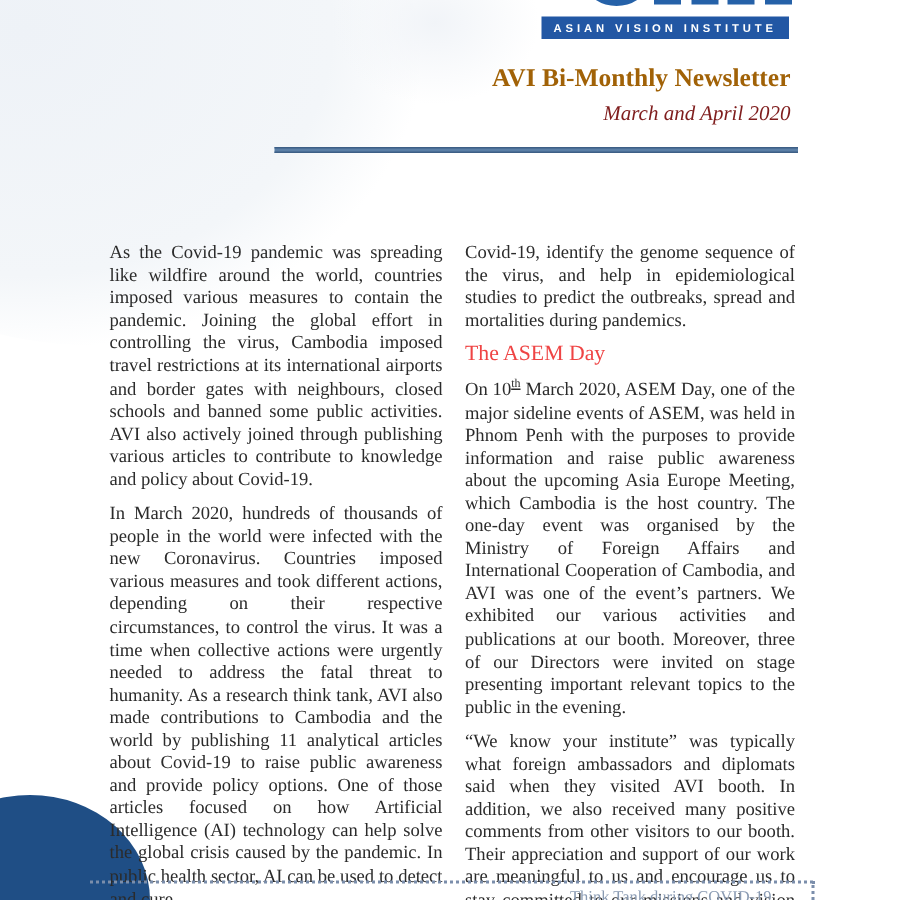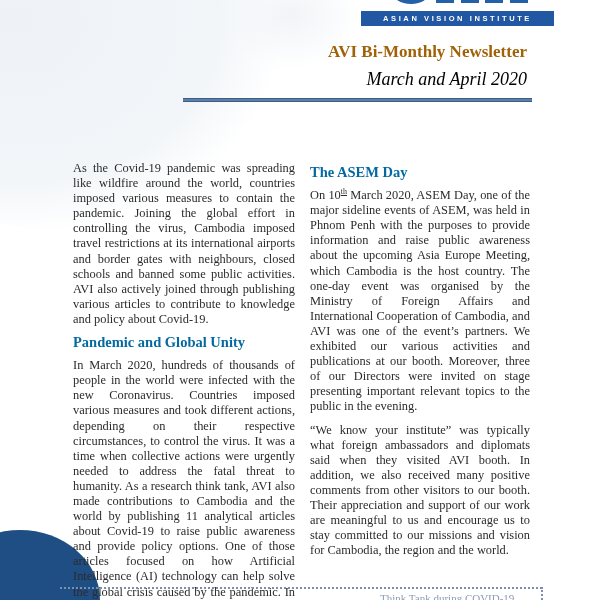--- a/index.html
+++ b/index.html
@@ -30,51 +30,51 @@
     position: absolute; left: 392px; top: -22px;
     width: 38px; height: 26px; border-radius: 50%;
     background: #2561a8; z-index: 2;
   }
   .logo-bars {
     position: absolute; left: 436px; top: 0; width: 92px; height: 3px;
     display: flex; justify-content: space-between; z-index: 2;
   }
   .logo-bars span { display: block; width: 18px; height: 3px; background: #2561a8; }
   .logo-band {
-    position: absolute; left: 361px; top: 11px; width: 193px; height: 15px;
+    position: absolute; left: 361px; top: 11px; width: 165px; height: 15px;
     background: #2257a4; color: #ffffff;
     font-family: "Liberation Sans", "DejaVu Sans", sans-serif;
     font-size: 7.5px; font-weight: bold; letter-spacing: 2.6px;
     display: flex; align-items: center; justify-content: center;
     z-index: 2;
   }
   .nl-title {
     position: absolute; right: 73px; top: 42px;
     font-size: 17px; font-weight: bold; color: #a16207;
     z-index: 2; white-space: nowrap;
   }
   .nl-date {
     position: absolute; right: 73px; top: 69px;
-    font-size: 18px; font-style: italic; color: #000000;
+    font-size: 14px; font-style: italic; color: #7f1d1d;
     z-index: 2; white-space: nowrap;
   }
   .rule {
     position: absolute; left: 183px; top: 98px; width: 349px; height: 4px;
     background: #5b7fa6; border-top: 1px solid #3d5f86; border-bottom: 1px solid #3d5f86;
     box-sizing: border-box; z-index: 2;
   }
   .col {
     position: absolute; top: 121px; font-size: 12.4px; line-height: 15.1px;
     text-align: justify; z-index: 2; margin-top: 40px;
   }
   .col-left { left: 73px; width: 222px; }
   .col-right { left: 310px; width: 220px; }
   .col p { margin: 0 0 8px 0; }
   .col h2 {
-    font-size: 14.5px; font-weight: bold; margin: 4px 0 8px 0; color: #0369a1;
+    font-size: 14.5px; font-weight: normal; margin: 4px 0 8px 0; color: #ef4444;
   }
   sup { font-size: 8px; line-height: 0; text-decoration: underline; }
   .dots-h {
     position: absolute; left: 60px; top: 587px; width: 482px; height: 0;
     border-top: 2px dotted #7b8eab; z-index: 2;
   }
   .dots-v {
     position: absolute; left: 541px; top: 587px; width: 0; height: 20px;
     border-left: 2px dotted #7b8eab; z-index: 2;
   }
@@ -100,25 +100,25 @@
     </div>
   <div class="logo-band">ASIAN VISION INSTITUTE</div>
 </div>
 
 <div class="nl-title">AVI Bi-Monthly Newsletter</div>
 <div class="nl-date">March and April 2020</div>
 <div class="rule"></div>
 
 <div class="col col-left">
   <p>As the Covid-19 pandemic was spreading like wildfire around the world, countries imposed various measures to contain the pandemic. Joining the global effort in controlling the virus, Cambodia imposed travel restrictions at its international airports and border gates with neighbours, closed schools and banned some public activities. AVI also actively joined through publishing various articles to contribute to knowledge and policy about Covid-19.</p>
-  <h2>Pandemic and Global Unity</h2>
   <p>In March 2020, hundreds of thousands of people in the world were infected with the new Coronavirus. Countries imposed various measures and took different actions, depending on their respective circumstances, to control the virus. It was a time when collective actions were urgently needed to address the fatal threat to humanity. As a research think tank, AVI also made contributions to Cambodia and the world by publishing 11 analytical articles about Covid-19 to raise public awareness and provide policy options. One of those articles focused on how Artificial Intelligence (AI) technology can help solve the global crisis caused by the pandemic. In public health sector, AI can be used to detect and cure</p>
 </div>
 
 <div class="col col-right">
+  <p>Covid-19, identify the genome sequence of the virus, and help in epidemiological studies to predict the outbreaks, spread and mortalities during pandemics.</p>
   <h2>The ASEM Day</h2>
   <p><span>On 10</span><sup>th</sup><span> March 2020, ASEM Day, one of the major sideline events of ASEM, was held in Phnom Penh with the purposes to provide information and raise public awareness about the upcoming Asia Europe Meeting, which Cambodia is the host country. The one-day event was organised by the Ministry of Foreign Affairs and International Cooperation of Cambodia, and AVI was one of the event’s partners. We exhibited our various activities and publications at our booth. Moreover, three of our Directors were invited on stage presenting important relevant topics to the public in the evening.</span></p>
   <p>“We know your institute” was typically what foreign ambassadors and diplomats said when they visited AVI booth. In addition, we also received many positive comments from other visitors to our booth. Their appreciation and support of our work are meaningful to us and encourage us to stay committed to our missions and vision for Cambodia, the region and the world.</p>
 </div>
 
 <div class="dots-h"></div>
 <div class="dots-v"></div>
 <div class="footer-snippet">Think Tank during COVID-19</div>
 
 </body></html>

